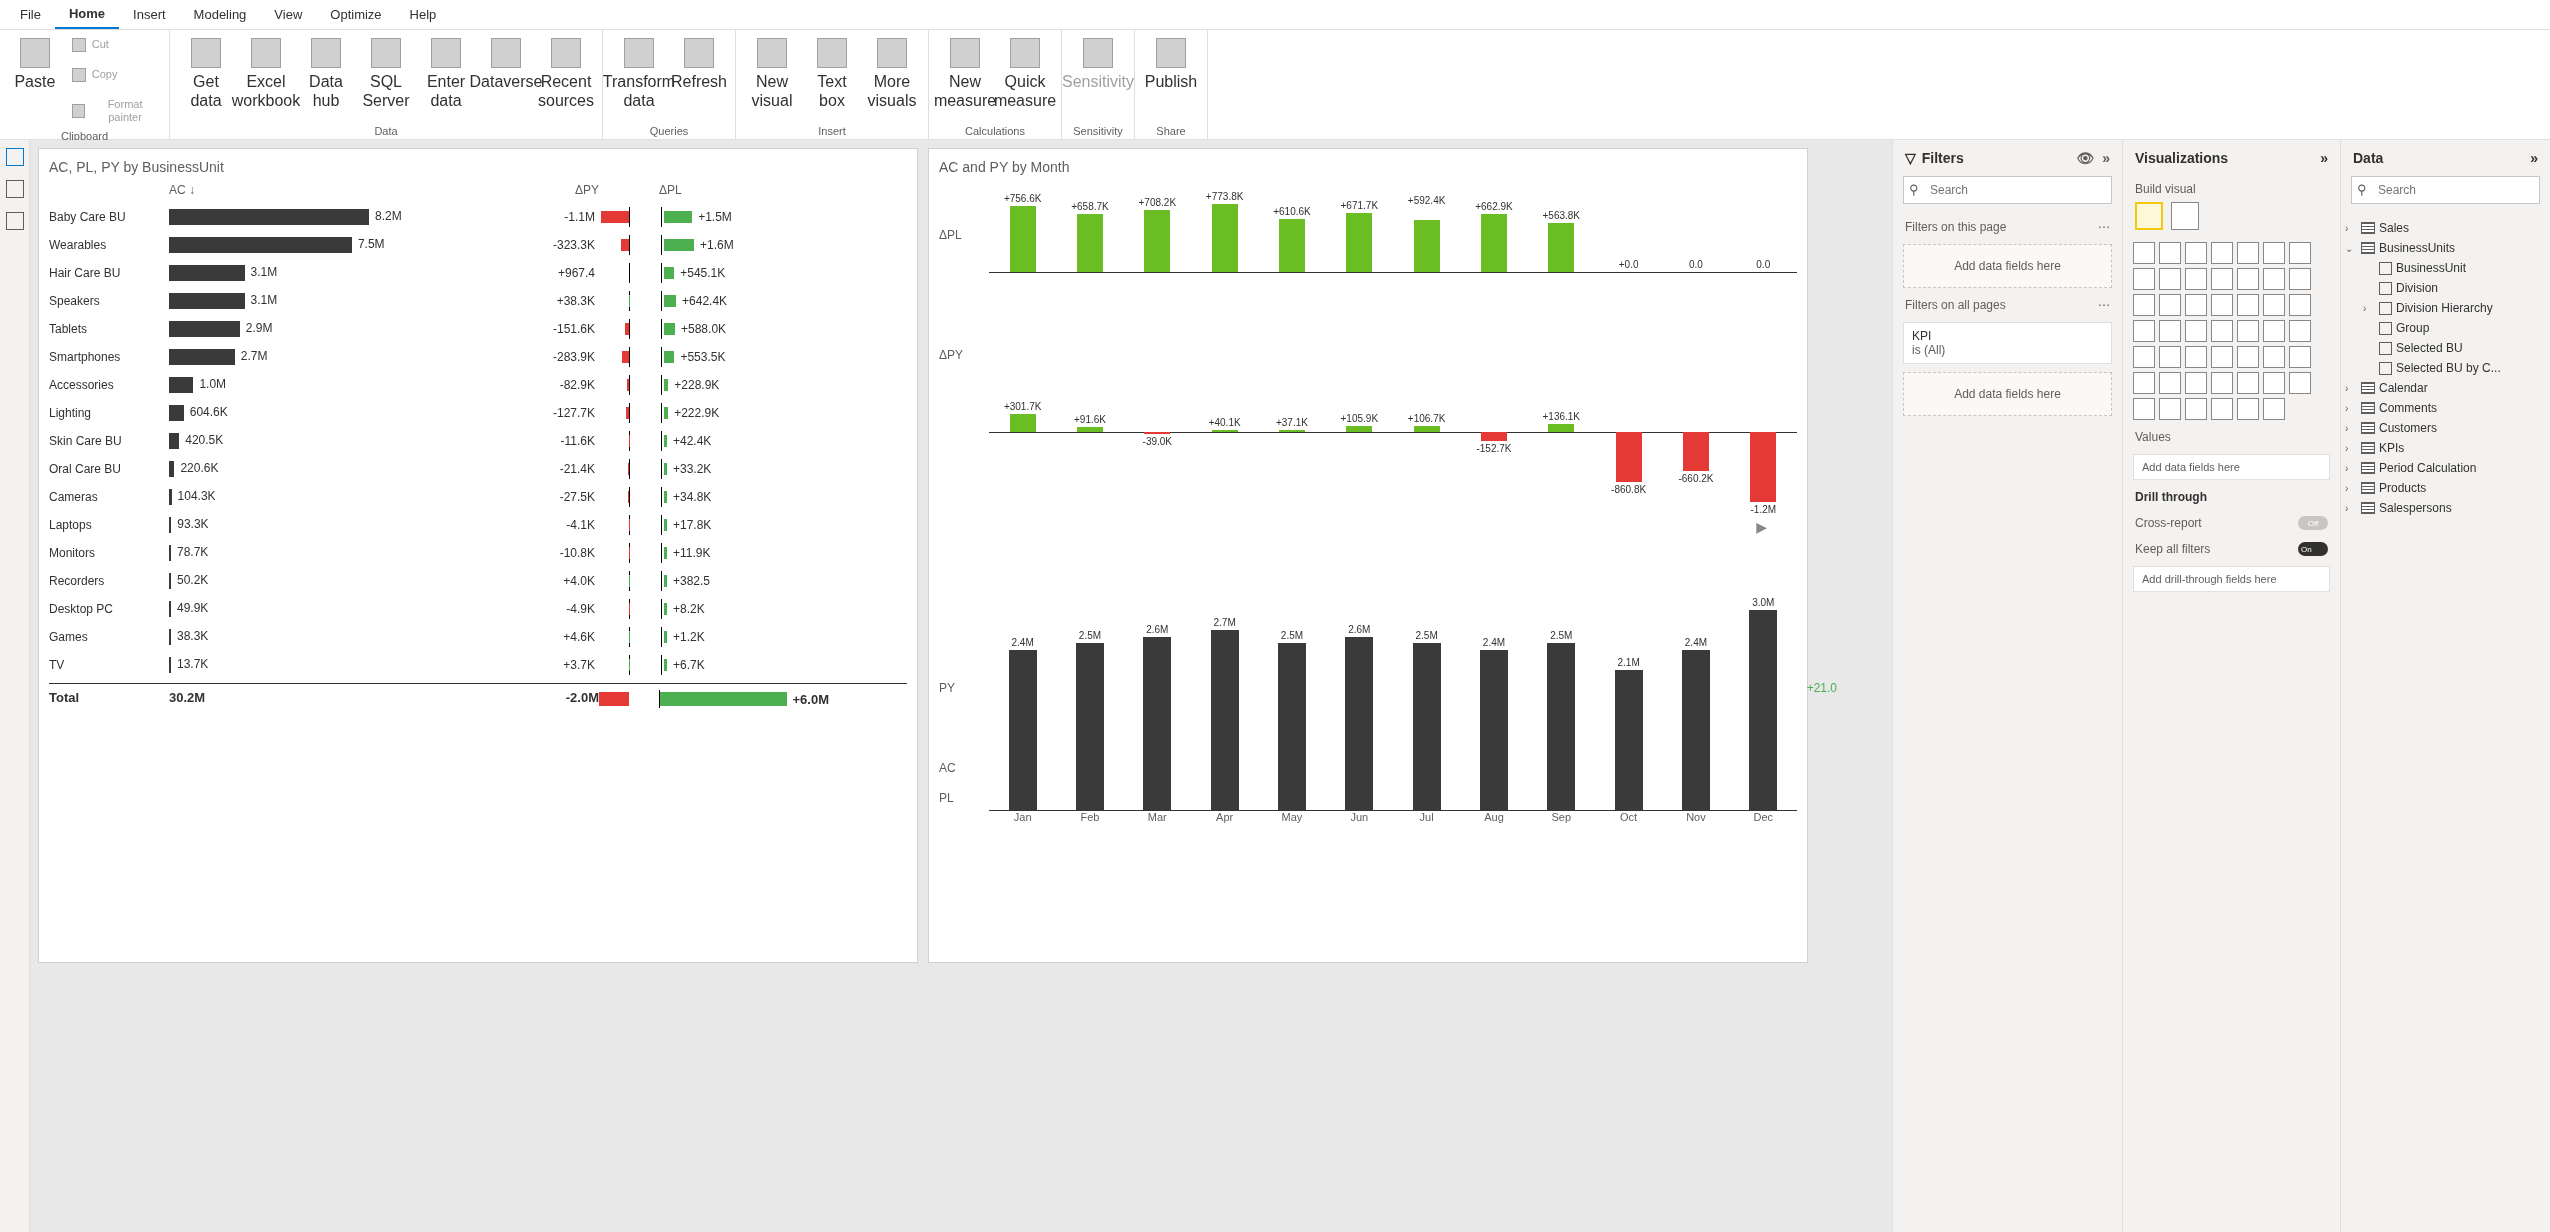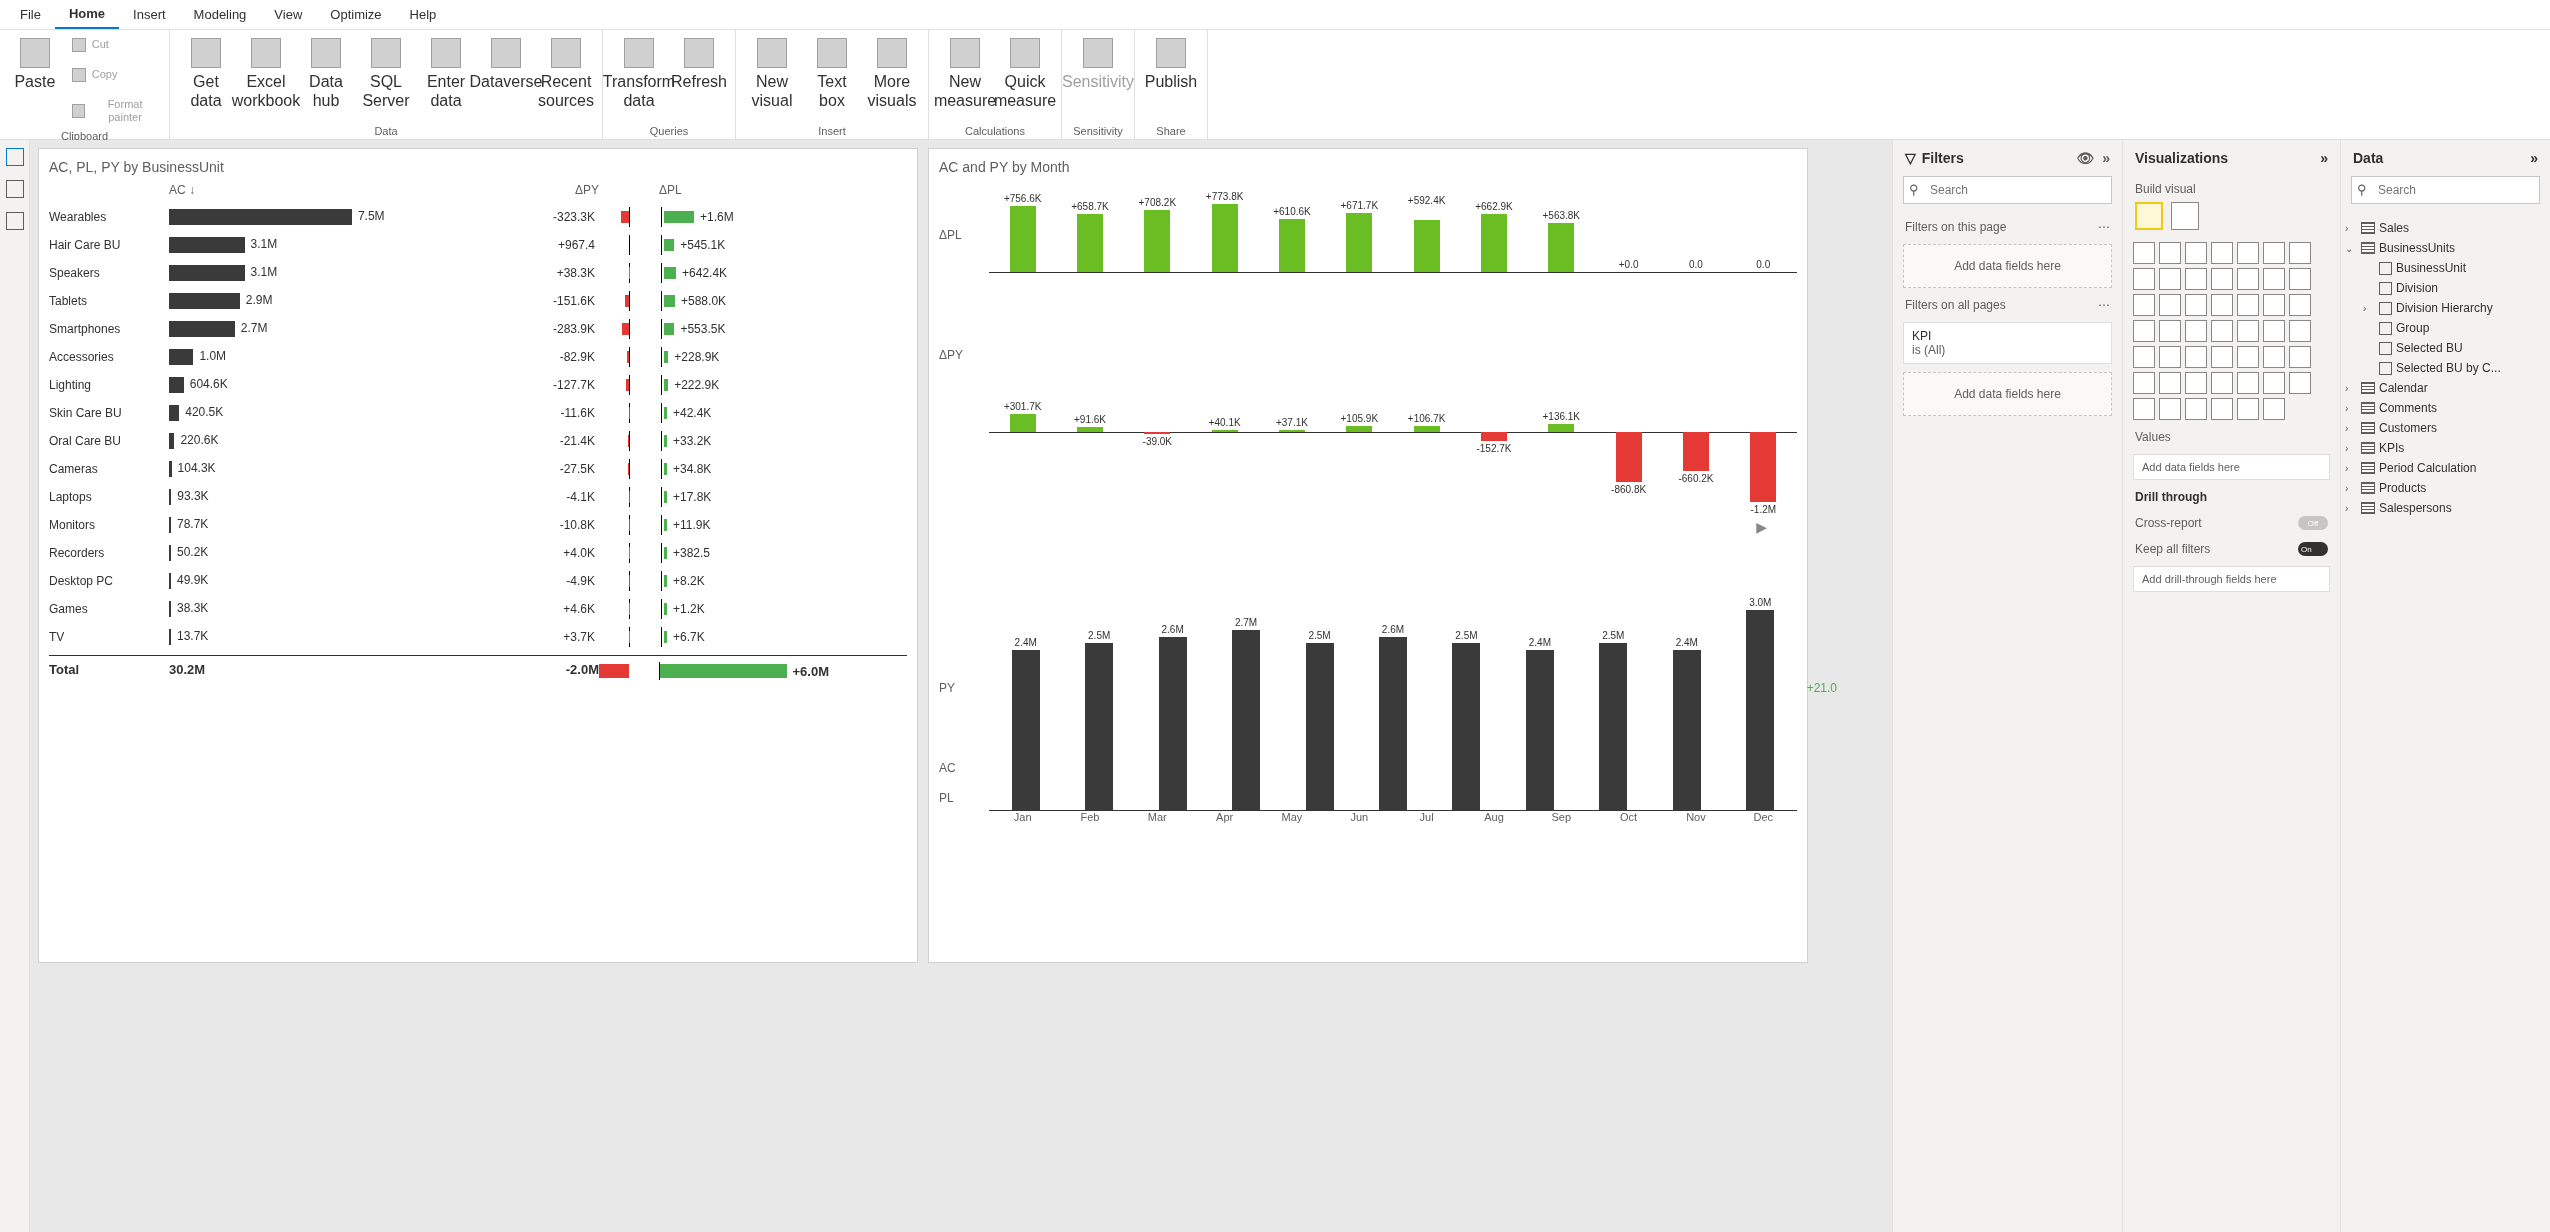--- a/index.html
+++ b/index.html
@@ -230,20 +230,37 @@
       <div class="ctitle">AC, PL, PY by BusinessUnit</div>
       <div class="chead">
         <div class="h1"></div>
         <div class="h2">AC ↓</div>
         <div class="h3">ΔPY</div>
         <div class="h4"></div>
         <div class="h5">ΔPL</div>
       </div>
       <div id="bu-rows">
           <div class="bu-row">
+            <div class="lbl">Baby Care BU</div>
+            <div class="barcell">
+              <div class="bar" style="width:200px"></div>
+              <div class="barlabel" style="left:206px">8.2M</div>
+            </div>
+            <div class="dpycell">-1.1M</div>
+            <div class="dpybar">
+              <div class="axis"></div>
+              <div class="b" style="right:30px;background:#E53935;width:28px"></div>
+            </div>
+            <div class="dplcell">
+              <div class="ax"></div>
+              <div class="gb" style="width:28.125px"></div>
+              <span class="vl">+1.5M</span>
+            </div>
+          </div>
+          <div class="bu-row">
             <div class="lbl">Wearables</div>
             <div class="barcell">
               <div class="bar" style="width:182.9268292682927px"></div>
               <div class="barlabel" style="left:188.9268292682927px">7.5M</div>
             </div>
             <div class="dpycell">-323.3K</div>
             <div class="dpybar">
               <div class="axis"></div>
               <div class="b" style="right:30px;background:#E53935;width:8.229454545454544px"></div>
             </div>
@@ -670,20 +687,24 @@
               <div class="bar" style="background:#3a3a3a;height:166.66666666666669px;width:28px"></div>
               <div class="vl" style="bottom:168.66666666666669px">2.5M</div>
             </div>
             <div class="mb">
               <div class="bar" style="background:#3a3a3a;height:160px;width:28px"></div>
               <div class="vl" style="bottom:162px">2.4M</div>
             </div>
             <div class="mb">
               <div class="bar" style="background:#3a3a3a;height:166.66666666666669px;width:28px"></div>
               <div class="vl" style="bottom:168.66666666666669px">2.5M</div>
+            </div>
+            <div class="mb">
+              <div class="bar" style="background:#3a3a3a;height:140px;width:28px"></div>
+              <div class="vl" style="bottom:142px">2.1M</div>
             </div>
             <div class="mb">
               <div class="bar" style="background:#3a3a3a;height:160px;width:28px"></div>
               <div class="vl" style="bottom:162px">2.4M</div>
             </div>
             <div class="mb">
               <div class="bar" style="background:#3a3a3a;height:200px;width:28px"></div>
               <div class="vl" style="bottom:202px">3.0M</div>
             </div>
           </div>

